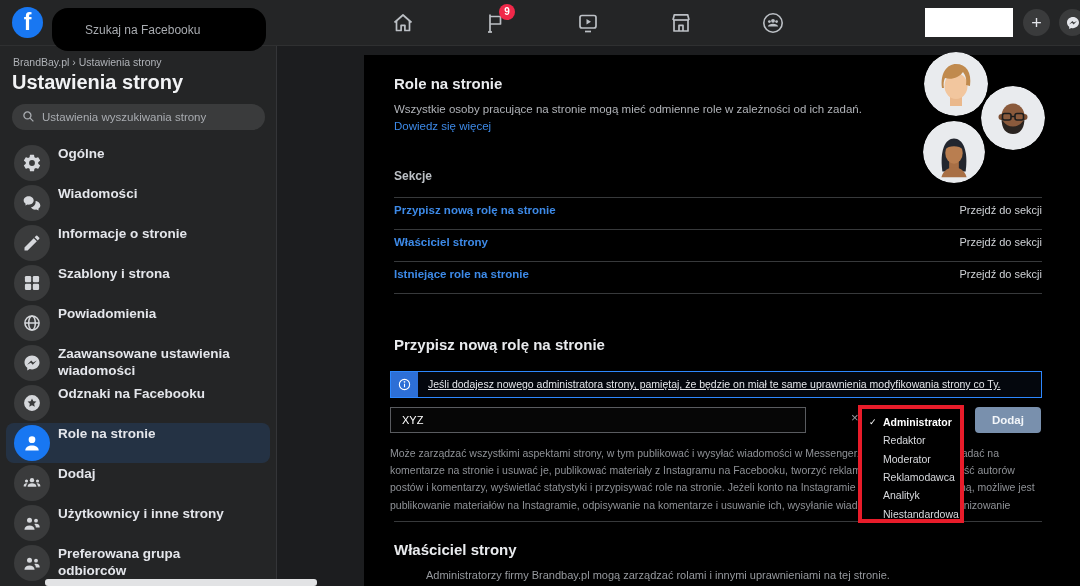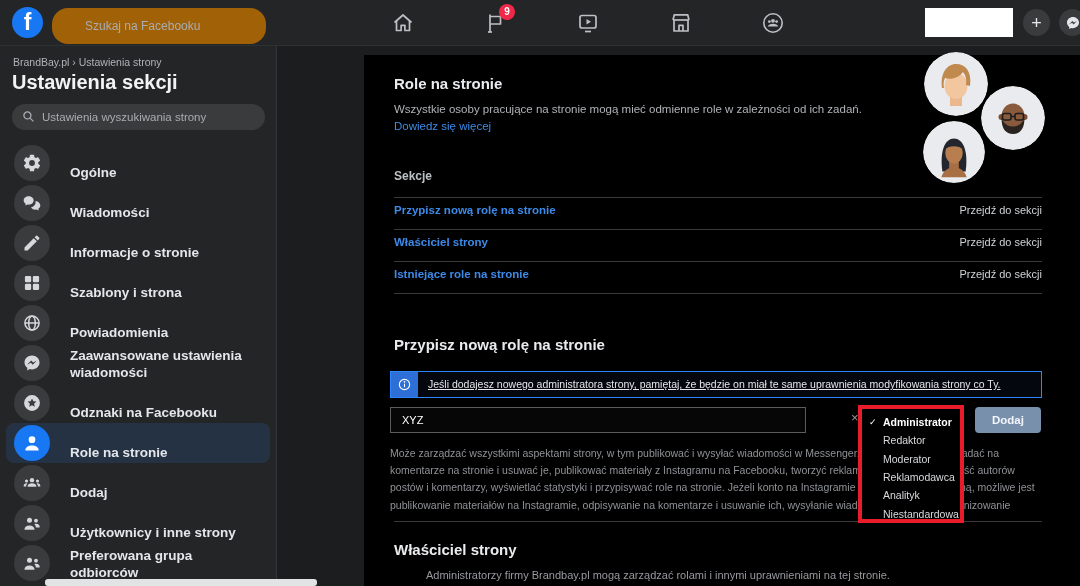--- a/index.html
+++ b/index.html
@@ -8,22 +8,22 @@
     position:relative; width:1080px; height:586px; overflow:hidden;
     background:#1c1d1f; font-family:"Liberation Sans", sans-serif;
     -webkit-font-smoothing:antialiased; color:#e4e6eb;
   }
   
   .topbar { position:absolute; left:0; top:0; width:1080px; height:46px;
     background:#242526; border-bottom:1px solid #2f3031; z-index:30; }
   .fb-logo { position:absolute; left:12px; top:7px; width:31px; height:31px;
     border-radius:50%; background:#1877f2; color:#fff; font-weight:bold;
     font-size:23px; text-align:center; line-height:30px; }
-  .top-search { position:absolute; left:52px; top:8px; width:214px; height:36px;
-    border-radius:16px; background:#a16207; border:none; color:#e4e6eb;
+  .top-search { position:absolute; left:52px; top:8px; width:214px; height:43px;
+    border-radius:16px; background:#000000; border:none; color:#e4e6eb;
     font-size:12px; padding:0 12px 0 33px; outline:none; font-family:inherit; }
   .top-search::placeholder { color:#a9acb1; }
   .tsearch-ic { position:absolute; left:62px; top:16px; width:14px; height:14px; color:#a9acb1; }
   .topnav-btn { position:absolute; top:6px; width:48px; height:34px; display:flex;
     align-items:center; justify-content:center; color:#bcc0c5; background:none; border:none; cursor:pointer; }
   .topnav-btn svg { width:24px; height:24px; }
   .badge { position:absolute; left:499px; top:4px; min-width:16px; height:16px;
     border-radius:8px; background:#f02849; color:#fff; font-size:10px; font-weight:bold;
     text-align:center; line-height:16px; padding:0 3px; z-index:31; }
   .redact { position:absolute; left:925px; top:8px; width:88px; height:29px; background:#ffffff; }
@@ -34,21 +34,21 @@
   .sidebar { position:absolute; left:0; top:46px; width:277px; height:540px;
     background:#242526; border-right:1px solid #343538; overflow:hidden; z-index:20; }
   .crumb { padding:10px 0 0 13px; font-size:10.5px; color:#b0b3b8; }
   .side-title { margin:3px 0 10px 12px; font-size:20px; font-weight:bold; color:#f2f3f5; }
   .side-search-wrap { position:relative; margin:0 12px; }
   .side-search { width:253px; height:26px; border-radius:14px; background:#3a3b3c; border:none;
     color:#e4e6eb; font-size:11.5px; padding:0 10px 0 30px; outline:none; font-family:inherit; }
   .side-search::placeholder { color:#a9acb1; }
   .ssearch-ic { position:absolute; left:10px; top:6px; width:13px; height:13px; color:#a9acb1; }
   .menu { margin-top:13px; }
-  .item { display:flex; align-items:flex-end; gap:20px; min-height:40px; padding:2px 10px 2px 14px; cursor:pointer; }
+  .item { display:flex; align-items:flex-start; gap:8px; min-height:40px; padding:2px 10px 2px 14px; cursor:pointer; }
   .item.selected { margin:0 6px; padding-left:8px; border-radius:8px; background:rgba(45,136,255,0.14); }
   .ic-circle { flex:0 0 36px; width:36px; height:36px; border-radius:50%; background:#3a3b3c;
     display:flex; align-items:center; justify-content:center; color:#d6d8dc; }
   .item.selected .ic-circle { background:#1877f2; color:#fff; }
   .ic-circle svg { width:20px; height:20px; }
   .item-label { font-size:13.5px; font-weight:600; color:#e4e6eb; line-height:17px; max-width:190px; }
   
   .panel { position:absolute; left:364px; top:55px; width:716px; height:531px; background:#000; z-index:10; }
   .h1 { position:absolute; left:30px; font-size:15px; font-weight:bold; color:#e9ebee; }
   .intro { position:absolute; left:30px; top:46px; width:508px; font-size:11.5px;
@@ -142,21 +142,21 @@
       </button>
     <button class="circle-btn" style="left:1059px">
       <svg viewBox="0 0 24 24" width="16" height="16" fill="#e4e6eb" fill-rule="evenodd">
           <path d="M12 3C6.98 3 3 6.7 3 11.3c0 2.6 1.27 4.9 3.3 6.4V21l3.02-1.66c.86.24 1.76.36 2.68.36 5.02 0 9-3.7 9-8.3S17.02 3 12 3zm.9 11.2-2.3-2.45-4.5 2.45 4.95-5.25 2.35 2.45 4.45-2.45z"></path>
         </svg>
     </button>
   </header>
 
   <aside class="sidebar">
     <div class="crumb">BrandBay.pl › Ustawienia strony</div>
-    <div class="side-title">Ustawienia sekcji</div>
+    <div class="side-title">Ustawienia strony</div>
     <div class="side-search-wrap">
       <svg class="ssearch-ic" viewBox="0 0 24 24" fill="none" stroke="currentColor" stroke-width="2.4">
           <circle cx="10" cy="10" r="6.5"></circle>
           <line x1="15" y1="15" x2="21" y2="21"></line>
         </svg>
       <input class="side-search" readonly="" placeholder="Ustawienia wyszukiwania strony" style="">
     </div>
 
     <nav class="menu">
       <div class="item">

